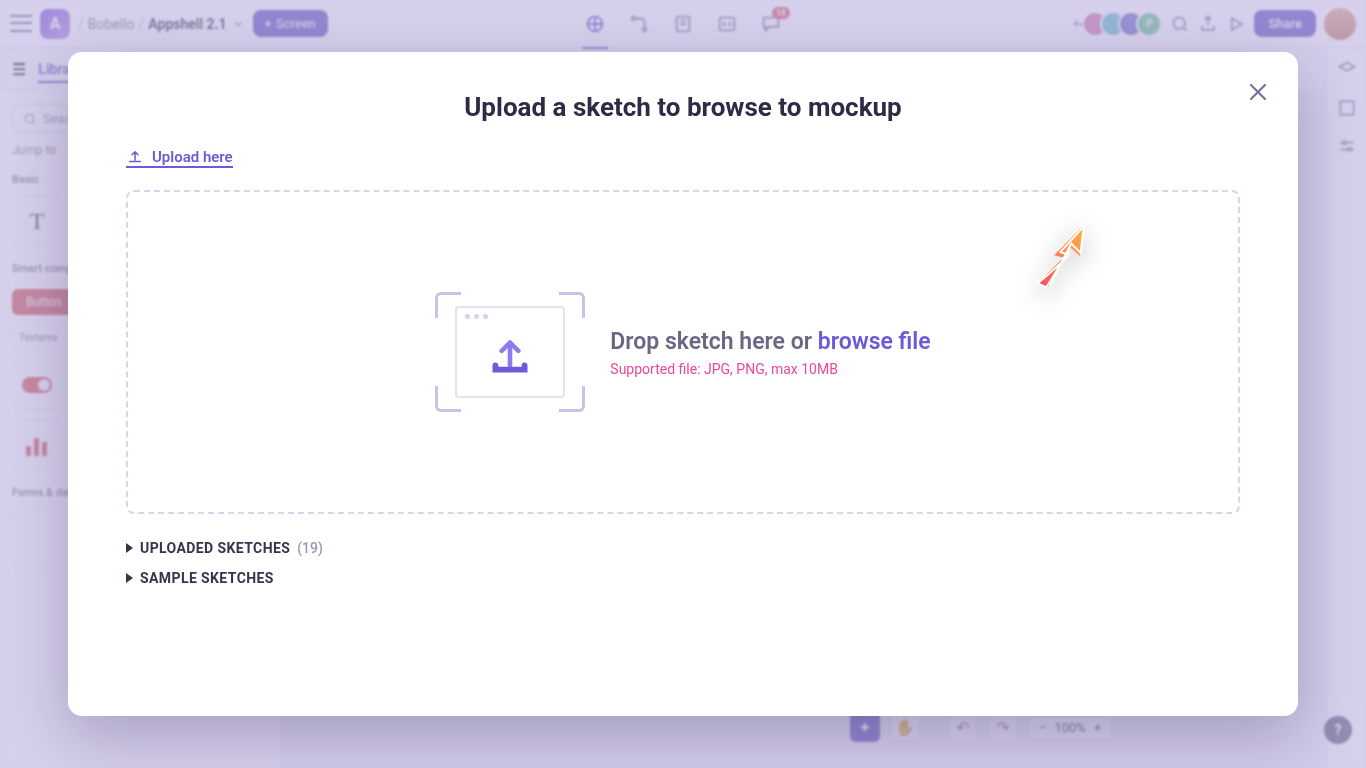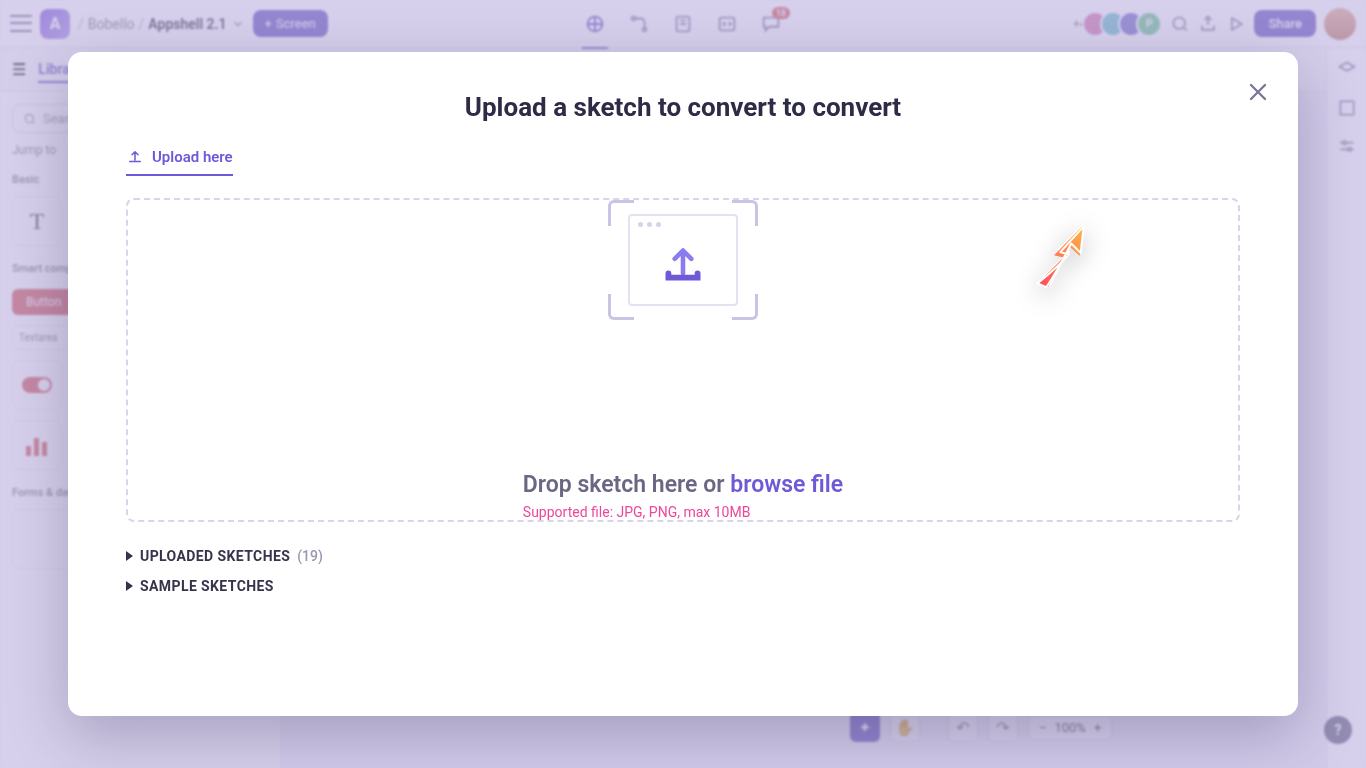--- a/index.html
+++ b/index.html
@@ -44,33 +44,33 @@
     .bottom-tools { position:absolute; left:50%; bottom:26px; transform:translateX(0); display:flex; gap:10px; align-items:center; }
     .bt-sq { width:30px; height:30px; border-radius:6px; background:#fff; border:1px solid #e5e3ef; display:flex;align-items:center;justify-content:center; color:#888; }
     .bt-sq.purple { background:#6e59d9; color:#fff; border:none; }
     .zoom-pill { background:#fff; border:1px solid #e5e3ef; border-radius:6px; padding:4px 10px; font-size:13px; color:#555; display:flex; align-items:center; gap:8px; }
 
     
     .modal { position:absolute; left:68px; top:52px; width:1230px; height:664px; background:#fff; border-radius:14px; box-shadow: 0 20px 60px rgba(30,20,60,0.25); padding: 34px 58px 24px; }
     .modal-title { text-align:center; font-size:26px; font-weight:700; color:#2d2b45; margin-top:6px; }
     .modal-close { position:absolute; top:26px; right:26px; width:28px; height:28px; color:#7a7695; cursor:pointer; }
     .modal-row { display:flex; align-items:center; margin-top:26px; gap:24px; }
-    .tab { display:flex; align-items:center; gap:8px; font-size:15px; color:#3a3850; padding-bottom:8px; cursor:pointer; }
+    .tab { display:flex; align-items:center; gap:8px; font-size:15px; color:#3a3850; padding-bottom:0; cursor:pointer; }
     .tab.active { color:#6e59d9; font-weight:600; border-bottom:2px solid #6e59d9; }
     .tab .ic { width:18px; height:18px; }
     .row-spacer { flex:1; }
 
     .guide-wrap { position:relative; }
     .guide-glow { position:absolute; left:-14px; top:-14px; right:-14px; bottom:-14px; border-radius:14px; background: linear-gradient(135deg,#ffd24a,#ff7a59,#ff4fa3); filter: blur(1px); opacity:0.9; z-index:0; }
     .guide-inner-bg { position:absolute; left:-12px; top:-12px; right:-12px; bottom:-12px; border-radius:12px; background:#fff; z-index:0; box-shadow: 0 8px 30px rgba(255,120,70,0.45); }
     .guide-btn { position:relative; z-index:1; background:#fff; border:1.5px solid #d8d5ea; border-radius:8px; padding:8px 14px; font-size:13.5px; color:#3a3850; display:flex; align-items:center; gap:8px; cursor:pointer; }
 
     .cursor-arrow { position:absolute; left:958px; top:165px; width:78px; height:78px; z-index:3; pointer-events:none; filter: drop-shadow(0 6px 12px rgba(0,0,0,0.25)); }
 
-    .dropzone { margin-top:22px; height:324px; border:2px dashed #d8d5ea; border-radius:8px; display:flex; align-items:center; justify-content:space-between; gap:25px; cursor:pointer;flex-direction:column; }
+    .dropzone { margin-top:22px; height:324px; border:2px dashed #d8d5ea; border-radius:8px; display:flex; align-items:center; justify-content:center; gap:25px; cursor:pointer; }
     .dz-ill { width:150px; height:120px; position:relative; color:#b9b4e0; }
     .dz-corner { position:absolute; width:26px; height:26px; border:3px solid #c9c4e6; }
     .dz-corner.tl { top:0; left:0; border-right:none; border-bottom:none; border-top-left-radius:6px; }
     .dz-corner.tr { top:0; right:0; border-left:none; border-bottom:none; border-top-right-radius:6px; }
     .dz-corner.bl { bottom:0; left:0; border-right:none; border-top:none; border-bottom-left-radius:6px; }
     .dz-corner.br { bottom:0; right:0; border-left:none; border-top:none; border-bottom-right-radius:6px; }
     .dz-win { position:absolute; left:20px; top:14px; right:20px; bottom:14px; background:#fff; border:2px solid #e4e1f2; border-radius:4px; }
     .dz-dots { position:absolute; top:6px; left:8px; display:flex; gap:4px; }
     .dz-dots span { width:5px; height:5px; border-radius:50%; background:#d6d2ea; }
     .dz-upl { position:absolute; left:50%; top:50%; transform:translate(-50%,-44%); }
@@ -234,21 +234,21 @@
   <div class="help-fab">?</div>
 </div>
 <div class="bg-overlay"></div>
 
 <div class="modal">
   <div class="modal-close">
     <svg viewBox="0 0 24 24" width="28" height="28">
         <path d="M6 6l12 12M18 6L6 18" stroke="currentColor" stroke-width="2" stroke-linecap="round"></path>
       </svg>
   </div>
-  <h1 class="modal-title">Upload a sketch to convert to convert</h1>
+  <h1 class="modal-title">Upload a sketch to browse to mockup</h1>
 
   <div class="modal-row">
     <div class="tab active">
       <svg class="ic" viewBox="0 0 24 24">
           <path d="M12 16V5M8 9l4-4 4 4M5 18h14" fill="none" stroke="currentColor" stroke-width="2" stroke-linecap="round" stroke-linejoin="round"></path>
         </svg>
       <span>Upload here</span>
     </div>
     <div class="row-spacer"></div>
   </div>

